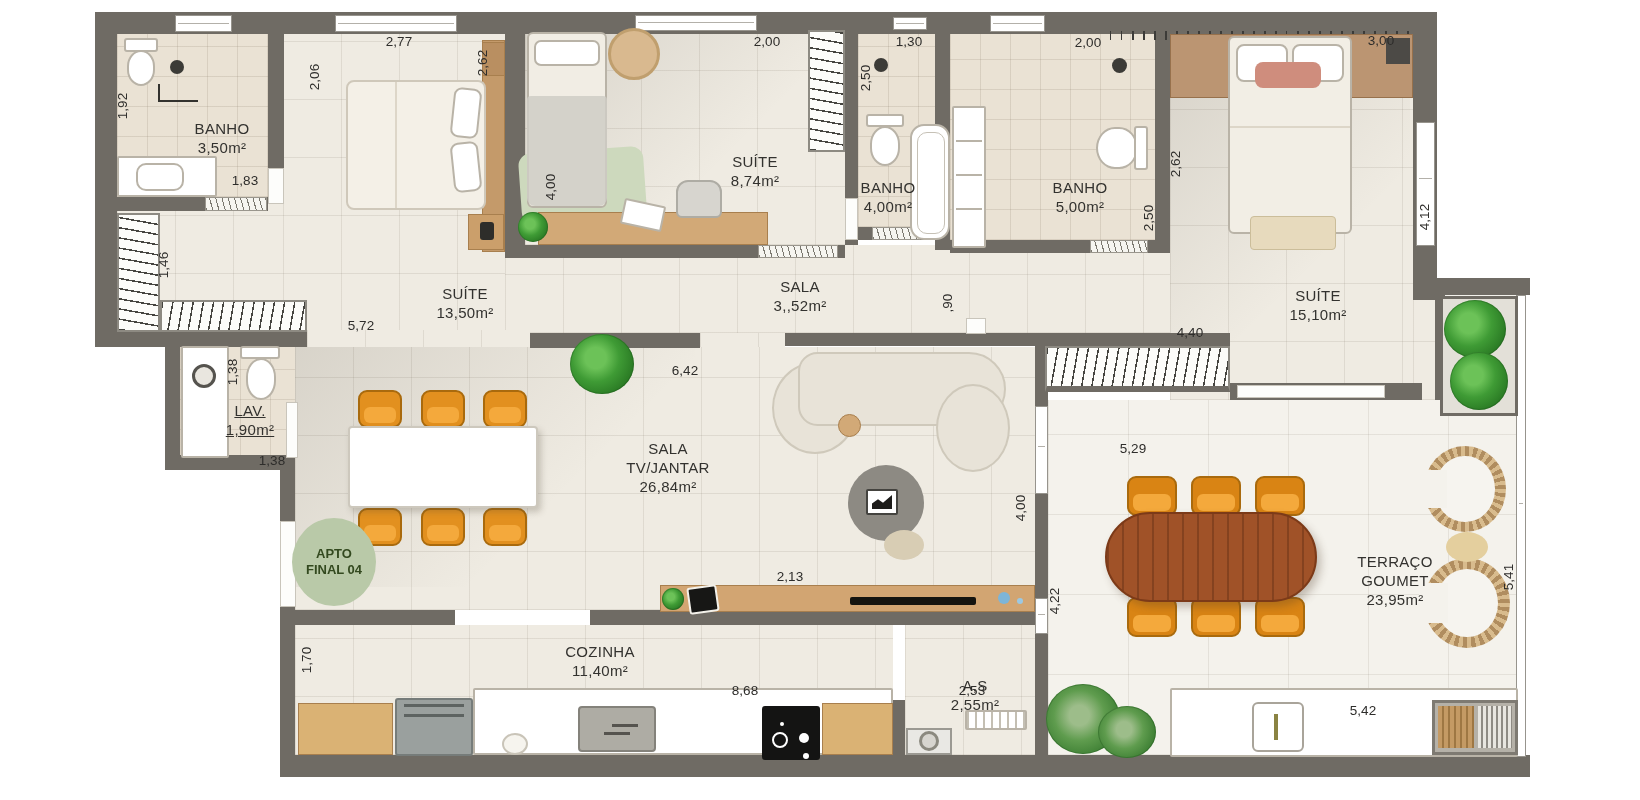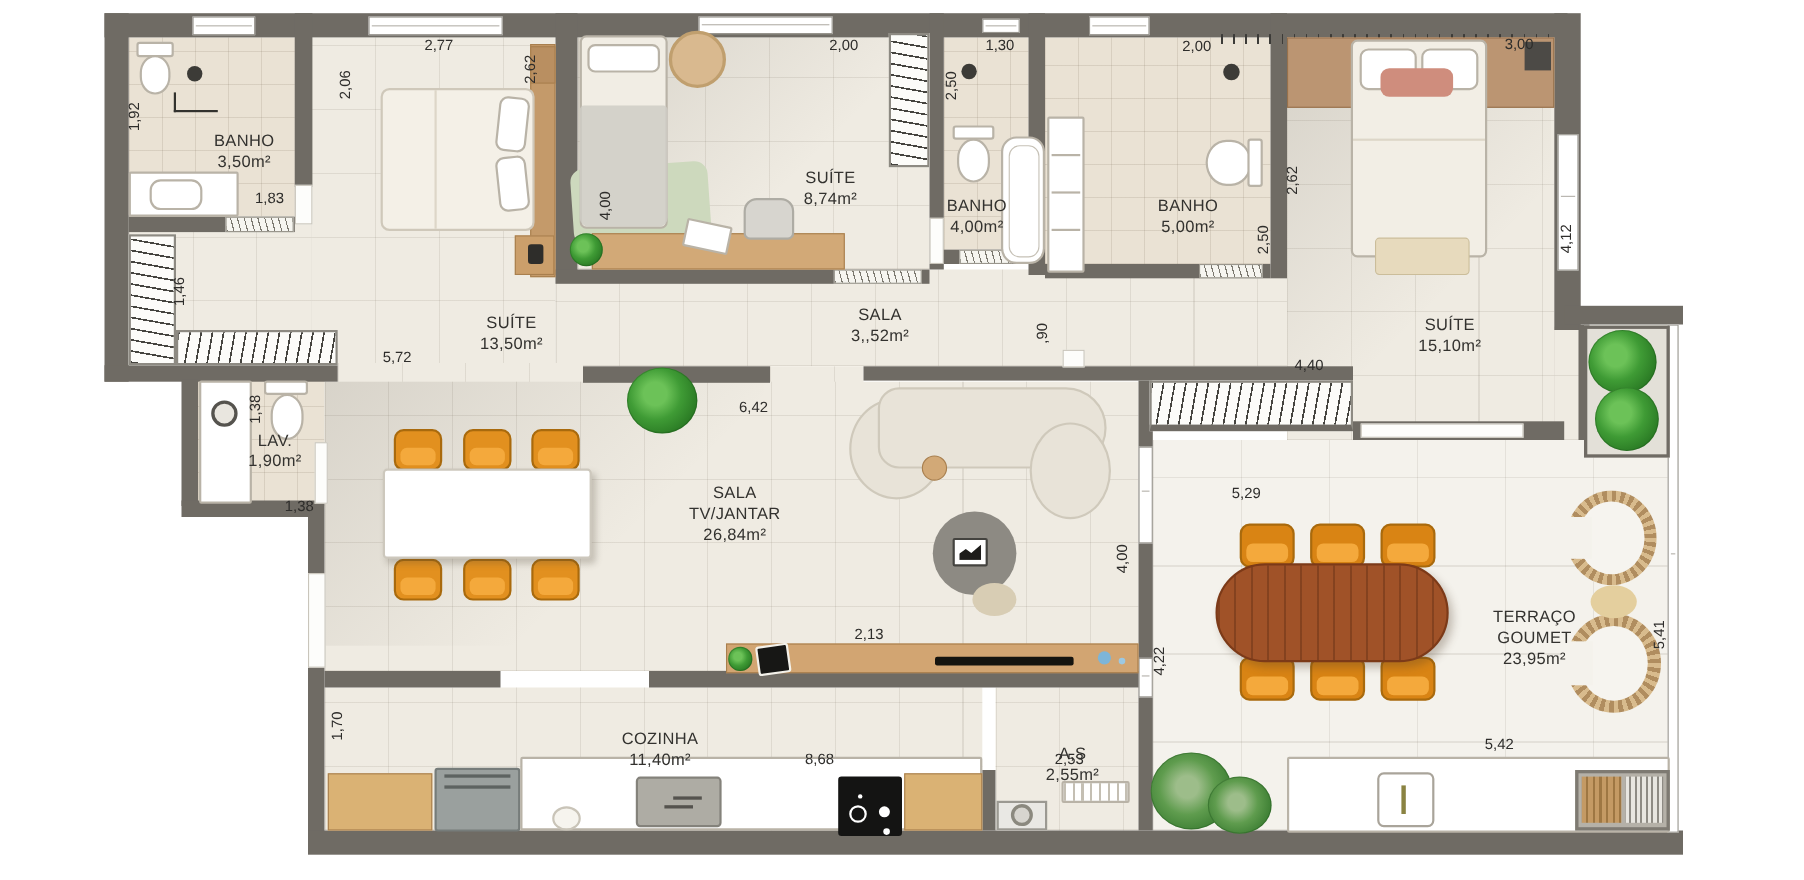--- a/index.html
+++ b/index.html
@@ -235,20 +235,24 @@
   <div class="plant" style="left:1450px;top:352px;width:58px;height:58px;"></div>
   <div class="plant" style="left:1046px;top:684px;width:74px;height:70px;background:radial-gradient(circle at 45% 45%, #9dbd8a 0 18%, #5f9c4e 45%, #3a7c31 78%, #2a5c23 100%);"></div>
   <div class="plant" style="left:1098px;top:706px;width:58px;height:52px;background:radial-gradient(circle at 45% 45%, #9dbd8a 0 18%, #5f9c4e 45%, #3a7c31 78%, #2a5c23 100%);"></div>
   <div class="wh" style="left:1170px;top:688px;width:348px;height:69px;border-radius:2px;"></div>
   <div class="wh" style="left:1252px;top:702px;width:52px;height:50px;border-radius:6px;border-color:#a9a49a;"></div>
   <div class="abs" style="left:1274px;top:714px;width:4px;height:26px;background:#8a8342;"></div>
   <div class="abs" style="left:1432px;top:700px;width:86px;height:55px;background:#b5b1a8;border:3px solid #7e7a72;box-sizing:border-box;"></div>
   <div class="abs" style="left:1438px;top:706px;width:36px;height:42px;background-image:repeating-linear-gradient(90deg,#c49a64 0 4px,#9e7743 4px 6px);"></div>
   <div class="abs" style="left:1478px;top:706px;width:34px;height:42px;background-image:repeating-linear-gradient(90deg,#e8e6e0 0 3px,#8e8b84 3px 5px);"></div>
 
+  <div class="badge">
+    <span>APTO</span>
+    <span>FINAL 04</span>
+  </div>
 
   <div class="rlabel" style="left:222px;top:138px;">
     <div>BANHO</div>
     <div>3,50m²</div>
   </div>
   <div class="rlabel" style="left:465px;top:303px;">
     <div>SUÍTE</div>
     <div>13,50m²</div>
   </div>
   <div class="rlabel" style="left:755px;top:171px;">
@@ -264,30 +268,30 @@
     <div>5,00m²</div>
   </div>
   <div class="rlabel" style="left:1318px;top:305px;">
     <div>SUÍTE</div>
     <div>15,10m²</div>
   </div>
   <div class="rlabel" style="left:800px;top:296px;">
     <div>SALA</div>
     <div>3,,52m²</div>
   </div>
-  <div class="rlabel" style="left:250px;top:410px;">
+  <div class="rlabel" style="left:250px;top:420px;text-decoration:underline;">
     <div>LAV.</div>
     <div>1,90m²</div>
   </div>
   <div class="rlabel" style="left:668px;top:467px;">
     <div>SALA</div>
     <div>TV/JANTAR</div>
     <div>26,84m²</div>
   </div>
-  <div class="rlabel" style="left:600px;top:661px;margin-top:20px;">
+  <div class="rlabel" style="left:600px;top:661px;">
     <div>COZINHA</div>
     <div>11,40m²</div>
   </div>
   <div class="rlabel" style="left:975px;top:651px;margin-top:44px;">
     <div>A,S</div>
     <div>2,55m²</div>
   </div>
   <div class="rlabel" style="left:1395px;top:580px;">
     <div>TERRAÇO</div>
     <div>GOUMET</div>
@@ -316,15 +320,15 @@
   <div class="dim v" style="left:232px;top:372px;">1,38</div>
   <div class="dim" style="left:272px;top:460px;">1,38</div>
   <div class="dim" style="left:1133px;top:448px;">5,29</div>
   <div class="dim v" style="left:1020px;top:508px;">4,00</div>
   <div class="dim v" style="left:1054px;top:601px;">4,22</div>
   <div class="dim" style="left:790px;top:576px;">2,13</div>
   <div class="dim v" style="left:1508px;top:577px;">5,41</div>
   <div class="dim v" style="left:306px;top:660px;">1,70</div>
   <div class="dim" style="left:745px;top:690px;">8,68</div>
   <div class="dim" style="left:972px;top:690px;">2,53</div>
-  <div class="dim" style="left:1363px;top:676px;">5,42</div>
+  <div class="dim" style="left:1363px;top:710px;">5,42</div>
 
 </div>
 
 </body></html>

